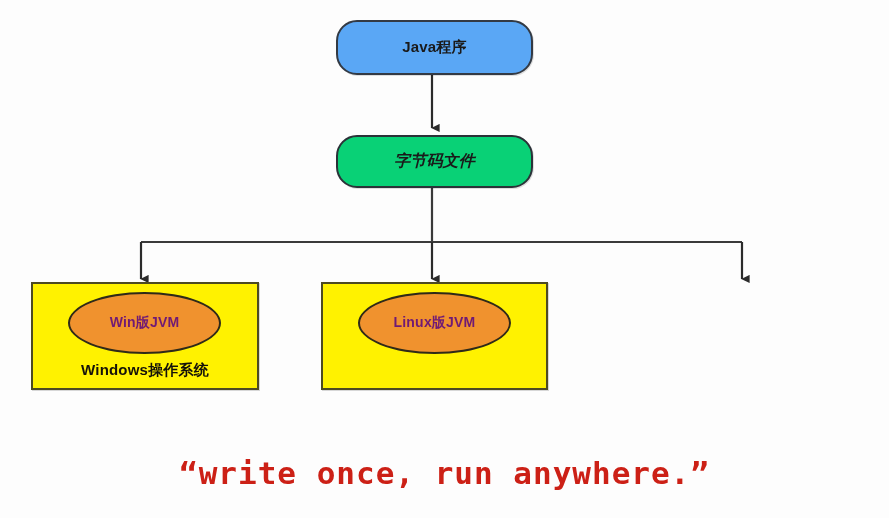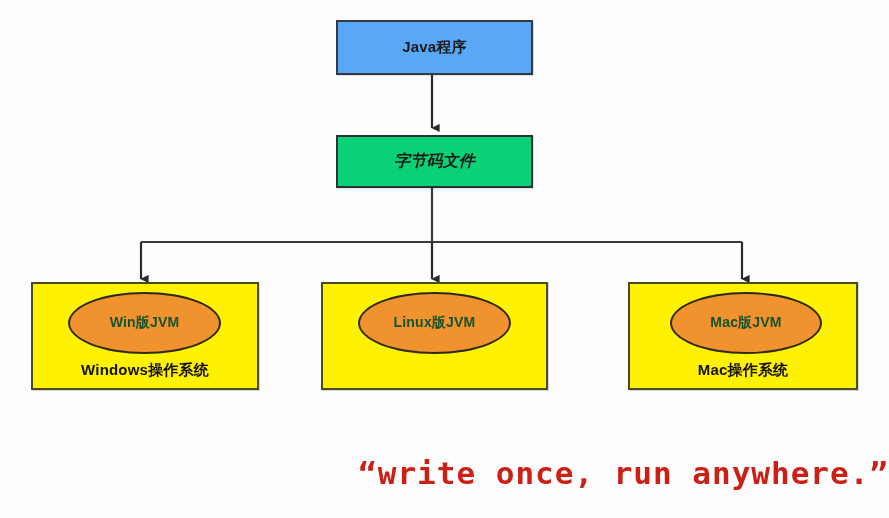--- a/index.html
+++ b/index.html
@@ -22,20 +22,21 @@
   .node {
     position: absolute;
     box-sizing: border-box;
     display: flex;
     align-items: center;
     justify-content: center;
     font-weight: bold;
     color: #1a1a1a;
     text-align: center;
     letter-spacing: 0.2px;
+    border-radius: 21px;
   }
   
   #node-java-program {
     left: 336px;
     top: 20px;
     width: 197px;
     height: 55px;
     background: #5aa7f5;
     border: 2px solid #333a44;
     font-size: 15px;
@@ -73,21 +74,21 @@
     top: 8px;
     height: 62px;
     background: #f0922e;
     border: 2px solid #2f2a18;
     border-radius: 50%;
     display: flex;
     align-items: center;
     justify-content: center;
     font-weight: bold;
     font-size: 14px;
-    color: #14532d;
+    color: #701a75;
     letter-spacing: 0.2px;
     text-align: right;
   }
   #jvm-windows { left: 35px;  width: 153px; }
   #jvm-linux   { left: 35px;  width: 153px; }
   #jvm-mac     { left: 40px;  width: 152px; }
 
   .os-label {
     position: absolute;
     left: 0;
@@ -107,21 +108,21 @@
     width: 889px;
     height: 518px;
     pointer-events: none;
   }
 
   #tagline {
     position: absolute;
     left: 0;
     right: 0;
     top: 455px;
-    text-align: right;
+    text-align: center;
     font-family: "DejaVu Sans Mono", "Liberation Mono", monospace;
     font-weight: bold;
     font-size: 31px;
     color: #cc2016;
     letter-spacing: 1px;
     white-space: pre;
   }
 </style>
 </head>
 <body>
@@ -152,20 +153,16 @@
 
   <div class="os-box" id="os-box-windows">
     <div class="jvm-ellipse" id="jvm-windows">Win版JVM</div>
     <div class="os-label">Windows操作系统</div>
   </div>
 
   <div class="os-box" id="os-box-linux">
     <div class="jvm-ellipse" id="jvm-linux">Linux版JVM</div>
   </div>
 
-  <div class="os-box" id="os-box-mac">
-    <div class="jvm-ellipse" id="jvm-mac">Mac版JVM</div>
-    <div class="os-label">Mac操作系统</div>
-  </div>
 
   <div id="tagline">“write once, run anywhere.”</div>
 
 </div>
 
 </body></html>

